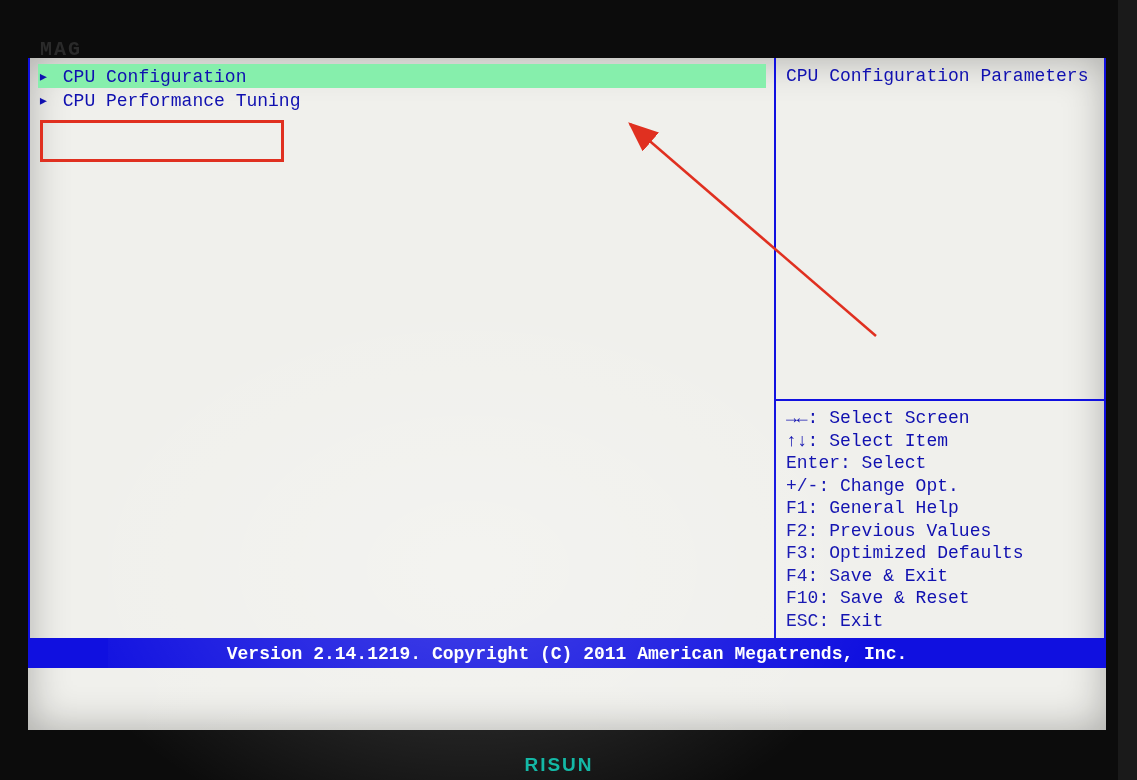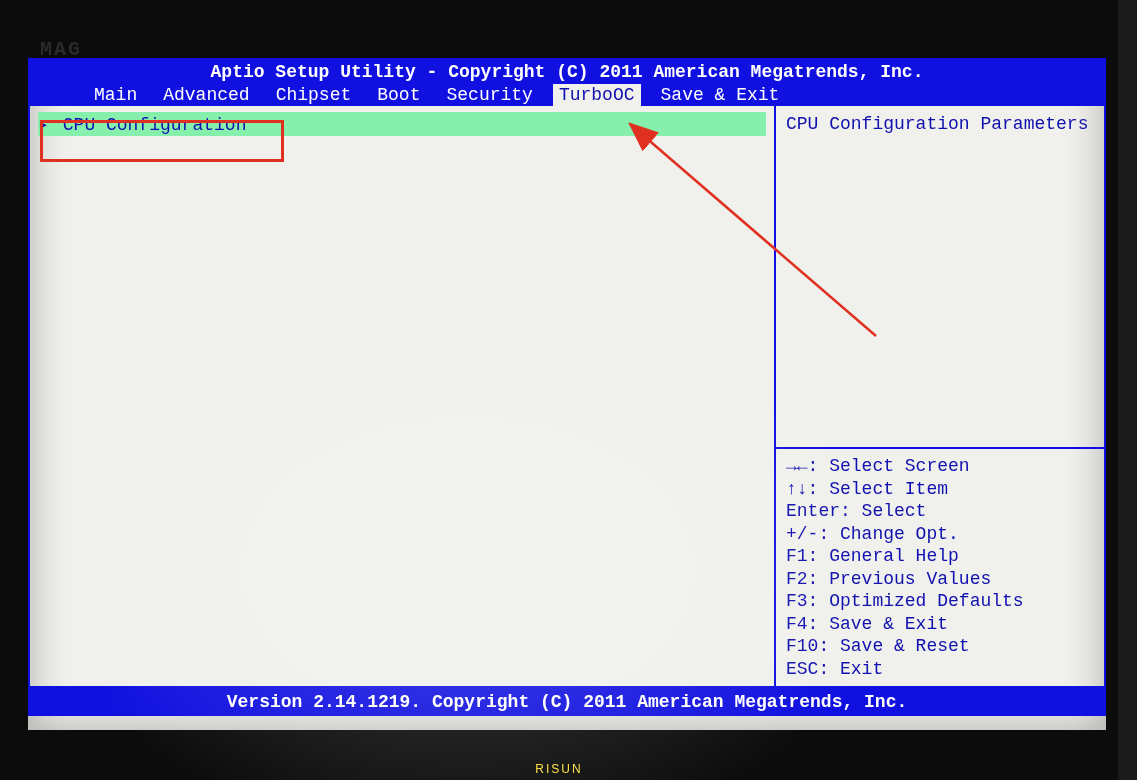--- a/index.html
+++ b/index.html
@@ -17,47 +17,36 @@
   .menu-item{color:#1010b0;white-space:pre;padding:1px 0;}
   .menu-item.selected{background:#86efac;color:#1010b0;}
   .menu-arrow{color:#1010b0;display:inline-block;width:14px;}
   .menu-item.selected .menu-arrow{color:#1010b0;}
   .help-top{flex:1;color:#1010b0;padding:8px 10px;}
   .help-divider{border-top:2px solid #1010e0;}
   .help-bottom{color:#1010b0;padding:6px 10px;white-space:pre;line-height:1.25;}
   .footer-bar{background:#1010e0;color:#fff;text-align:center;padding:4px 0;font-weight:bold;}
   .highlight-box{position:absolute;border:3px solid #e03020;pointer-events:none;}
   .arrow-svg{position:absolute;pointer-events:none;}
-  .monitor-label{position:absolute;left:50%;transform:translateX(-50%);bottom:4px;color:#fde047;font-family:Arial,sans-serif;font-size:12px;font-weight:normal;letter-spacing:2px;}
+  .monitor-label{position:absolute;left:50%;transform:translateX(-50%);bottom:4px;color:#14b8a6;font-family:Arial,sans-serif;font-size:19px;font-weight:bold;letter-spacing:2px;}
   .glare{position:absolute;pointer-events:none;background:radial-gradient(ellipse at 40% 60%,rgba(255,255,255,0.22),rgba(255,255,255,0) 55%);width:900px;height:600px;left:80px;top:150px;}
 </style>
 </head>
 <body>
 
 <div class="monitor">
   <div class="bezel-brand">MAG</div>
 
   <div class="screen">
 
-    <div class="header-bar">
-      <div class="title-line">Aptio Setup Utility - Copyright (C) 2011 American Megatrends, Inc.</div>
-      <div class="tabs" id="tabs">
-          <div class="tab">Main</div>
-          <div class="tab">Advanced</div>
-          <div class="tab">Chipset</div>
-          <div class="tab">Boot</div>
-          <div class="tab">Security</div>
-          <div class="tab active">TurboOC</div>
-          <div class="tab">Save &amp; Exit</div>
-        </div>
-    </div>
 
     <div class="body-area">
       <div class="left-pane" id="left-pane">
           <div class="menu-item selected"><span class="menu-arrow">▸</span><span> CPU Configuration</span></div>
+          <div class="menu-item"><span class="menu-arrow">▸</span><span> CPU Performance Tuning</span></div>
         </div>
       <div class="right-pane">
         <div class="help-top">CPU Configuration Parameters</div>
         <div class="help-divider"></div>
         <div class="help-bottom" id="help-keys"><div>→←: Select Screen</div><div>↑↓: Select Item</div><div>Enter: Select</div><div>+/-: Change Opt.</div><div>F1: General Help</div><div>F2: Previous Values</div><div>F3: Optimized Defaults</div><div>F4: Save &amp; Exit</div><div>F10: Save &amp; Reset</div><div>ESC: Exit</div></div>
       </div>
     </div>
 
     <div class="footer-bar">Version 2.14.1219. Copyright (C) 2011 American Megatrends, Inc.</div>
 

